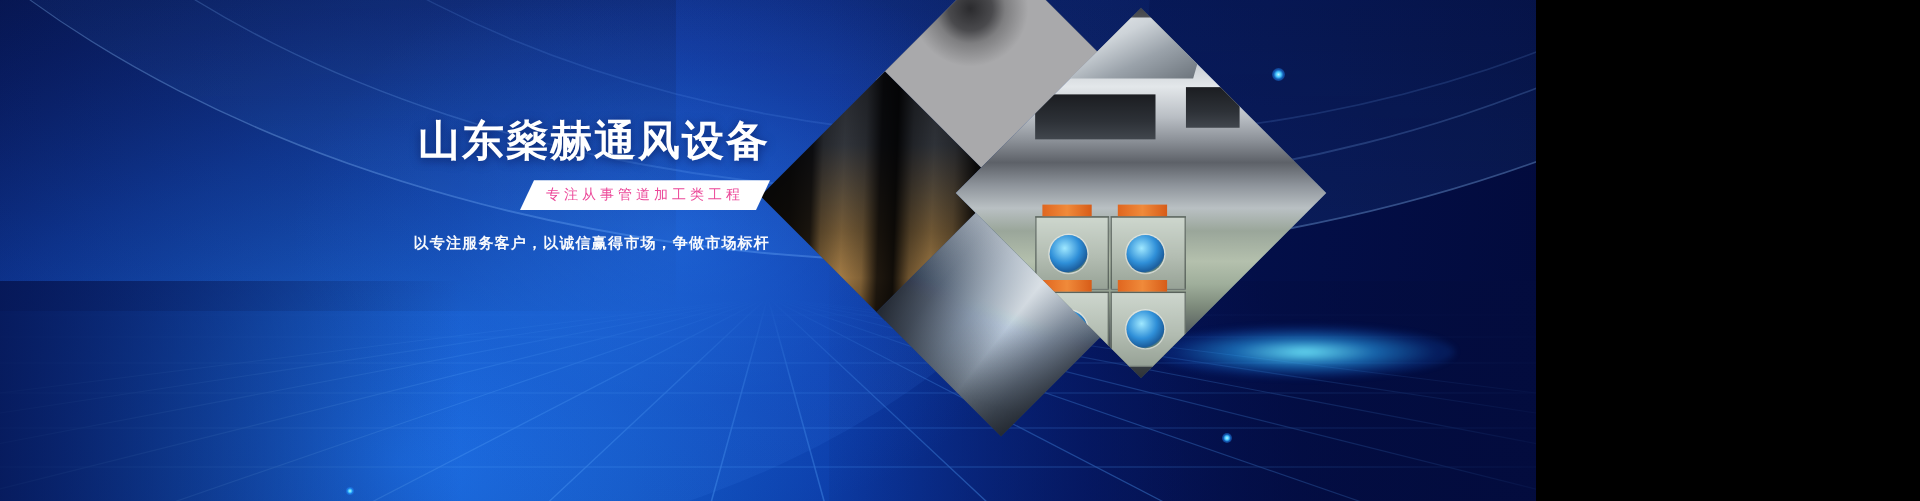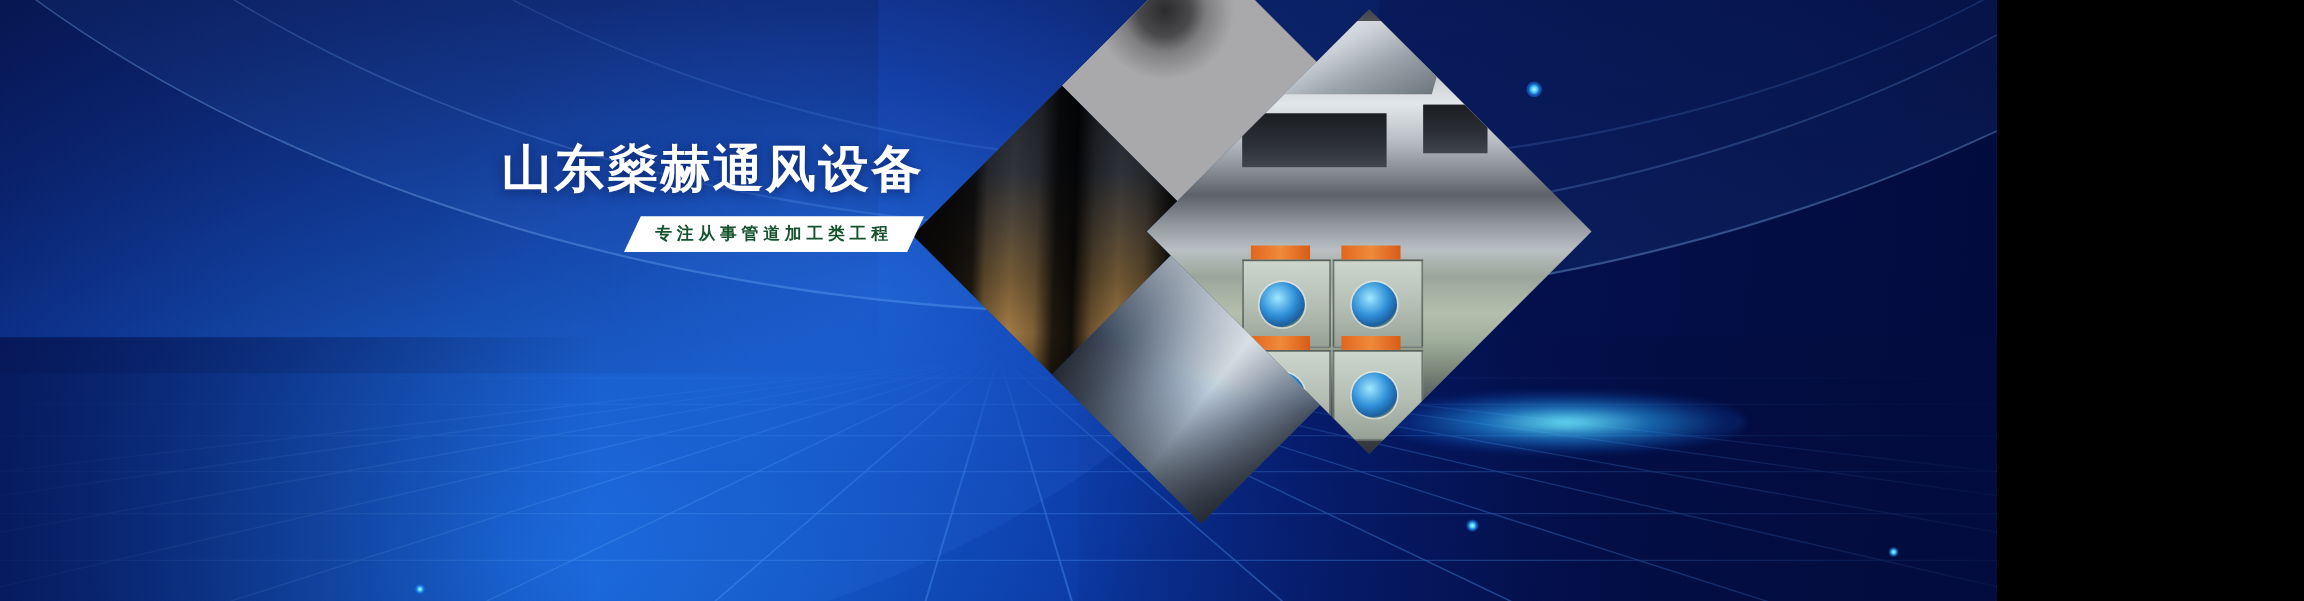--- a/index.html
+++ b/index.html
@@ -6,21 +6,21 @@
     margin: 0;
     padding: 0;
     background: #000;
   }
   body {
     font-family: "Liberation Sans", "DejaVu Sans", sans-serif;
   }
 
   .banner {
     position: relative;
-    width: 1664px;
+    width: 1536px;
     height: 501px;
     overflow: hidden;
     background: #0a2a8f;
   }
 
   
   .bg-base {
     position: absolute;
     inset: 0;
     background:
@@ -248,23 +248,23 @@
   }
 
   .tagline-row {
     margin-top: 16px;
     display: flex;
     justify-content: flex-end;
   }
   .tagline-badge {
     display: inline-block;
     background: #ffffff;
-    color: #14532d;
+    color: #ec4899;
     font-size: 14px;
-    font-weight: 700;
+    font-weight: 400;
     letter-spacing: 4px;
     padding: 6px 26px 7px 26px;
     line-height: 1.2;
     white-space: nowrap;
     -webkit-clip-path: polygon(14px 0, 100% 0, calc(100% - 14px) 100%, 0 100%);
             clip-path: polygon(14px 0, 100% 0, calc(100% - 14px) 100%, 0 100%);
   }
 
   .headline {
     margin: 26px 0 0 0;
@@ -385,15 +385,16 @@
 
   <div class="text-block">
 
     <h1 class="company-name">山东燊赫通风设备</h1>
 
     <div class="tagline-row">
       <span class="tagline-badge">专注从事管道加工类工程</span>
     </div>
 
 
+    <p class="subline">以专注服务客户，以诚信赢得市场，争做市场标杆</p>
   </div>
 
 </div>
 
 </body></html>

